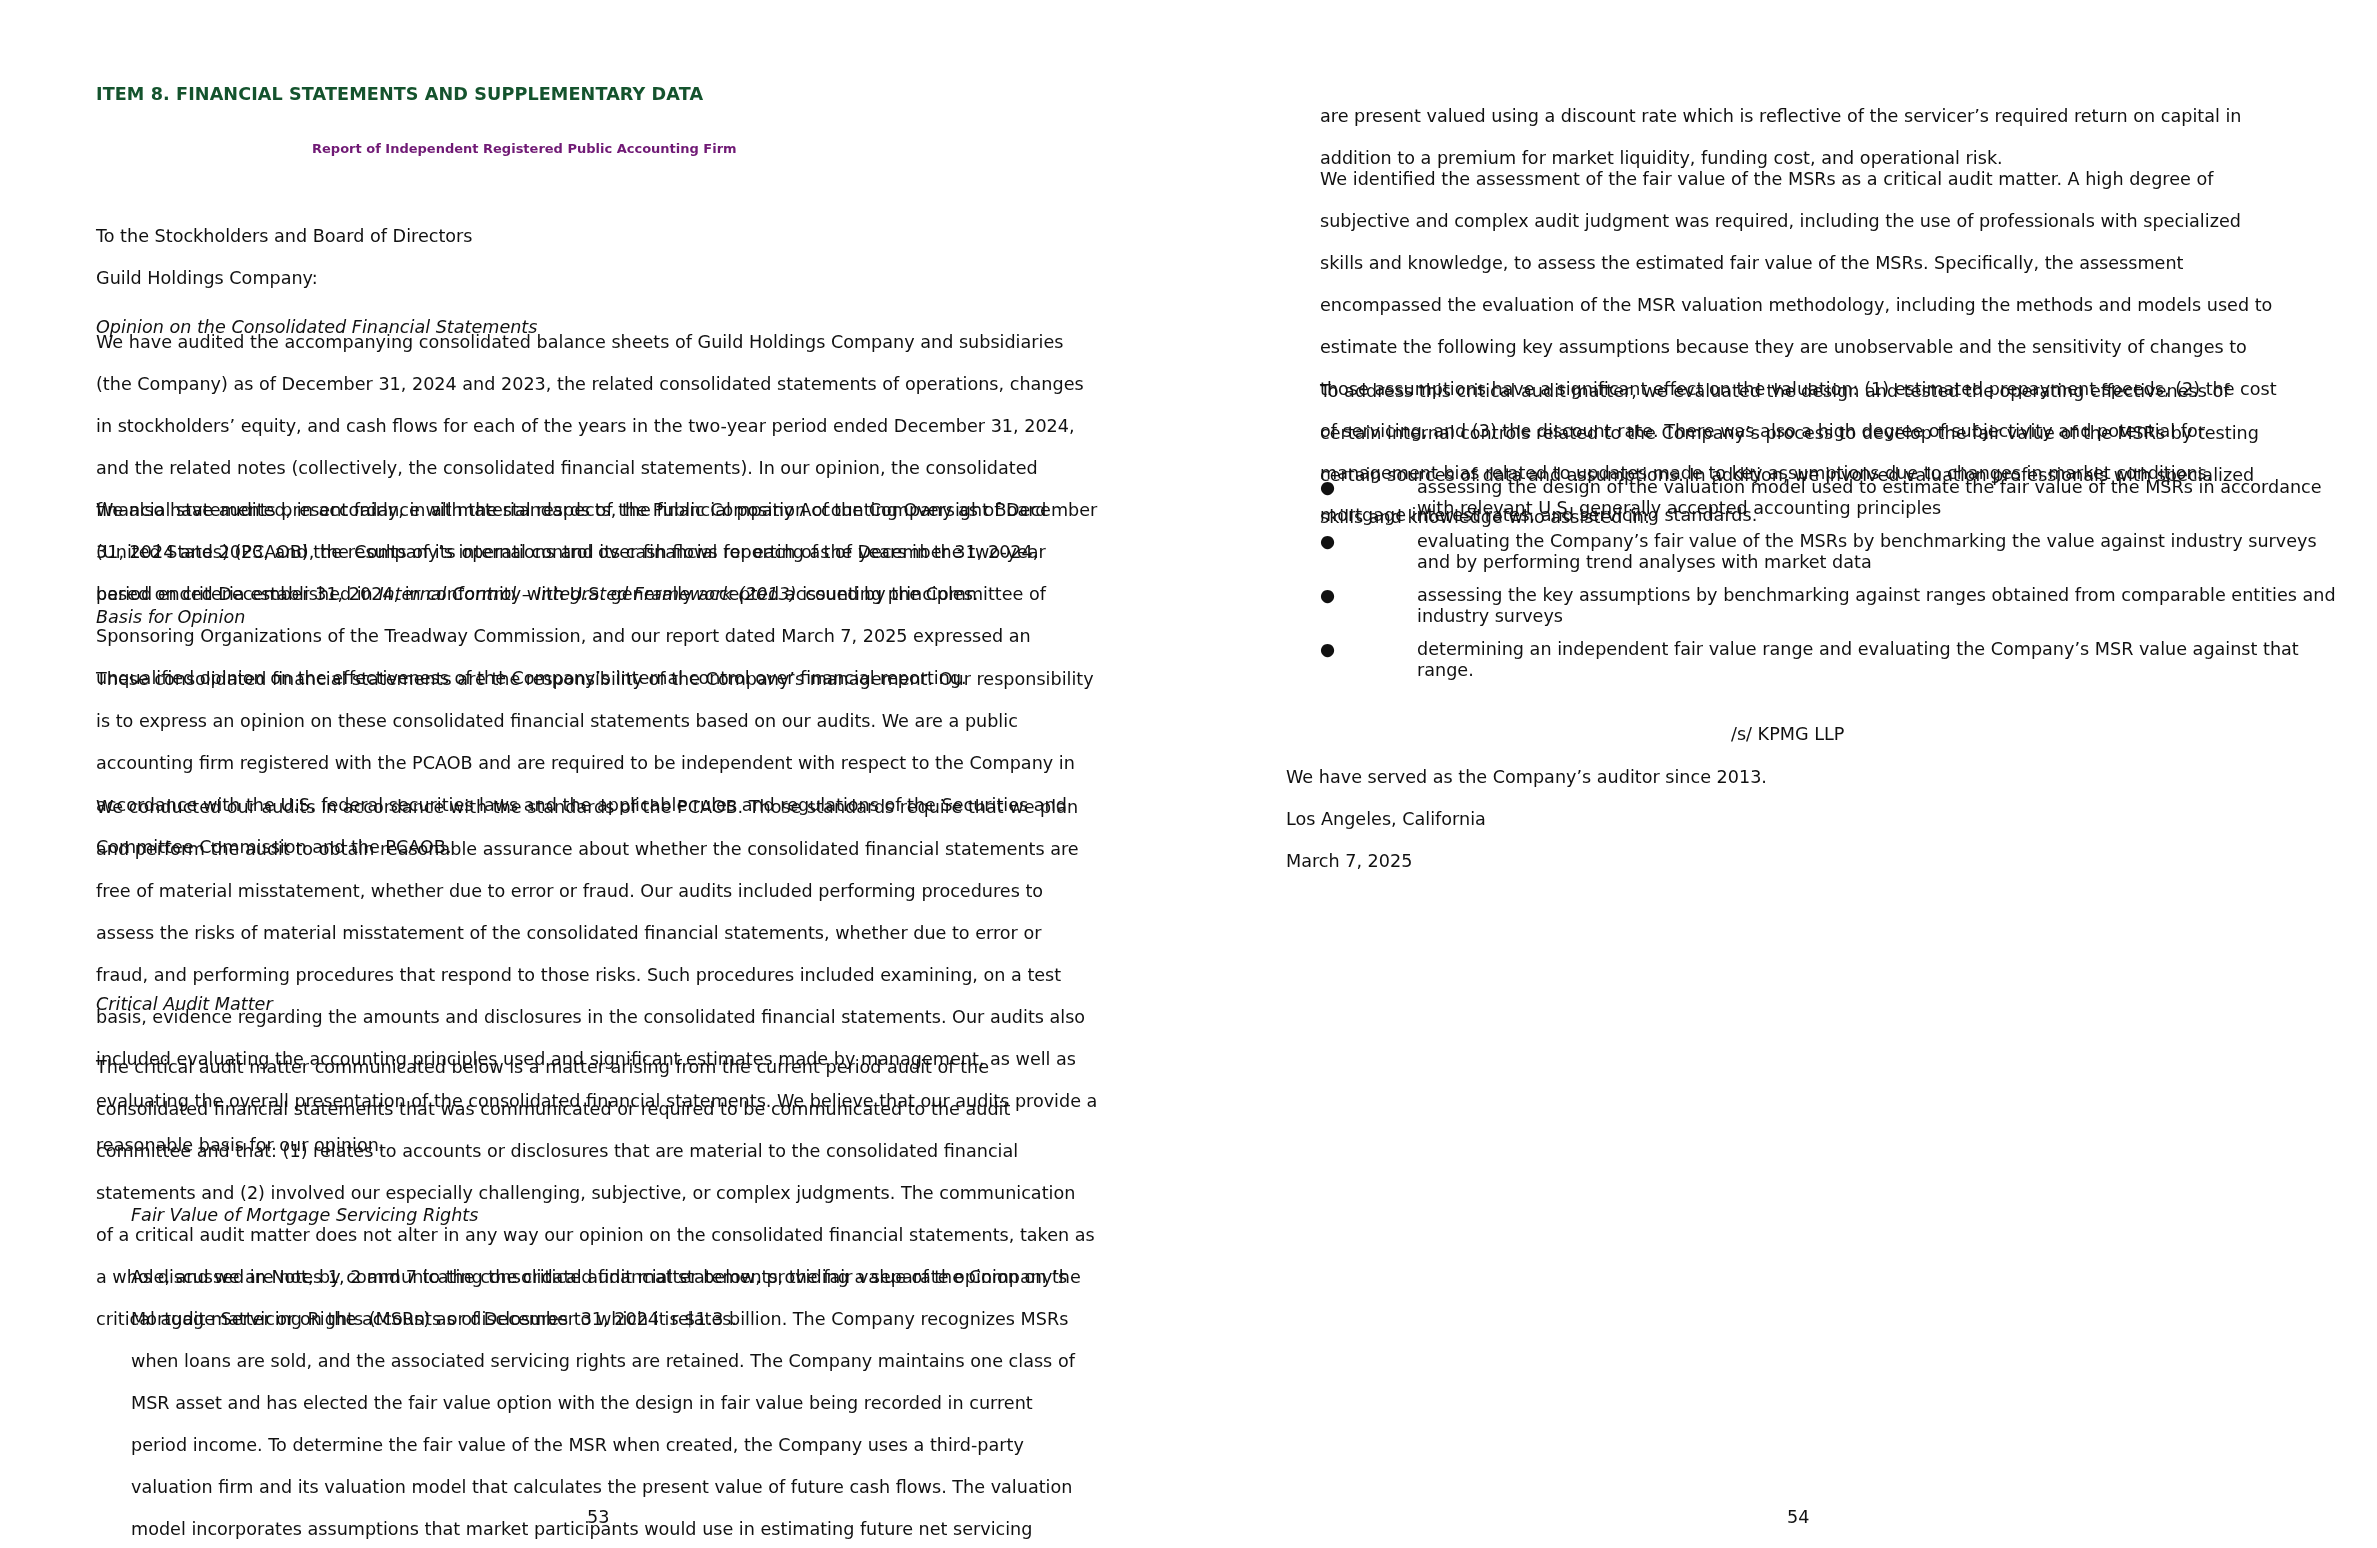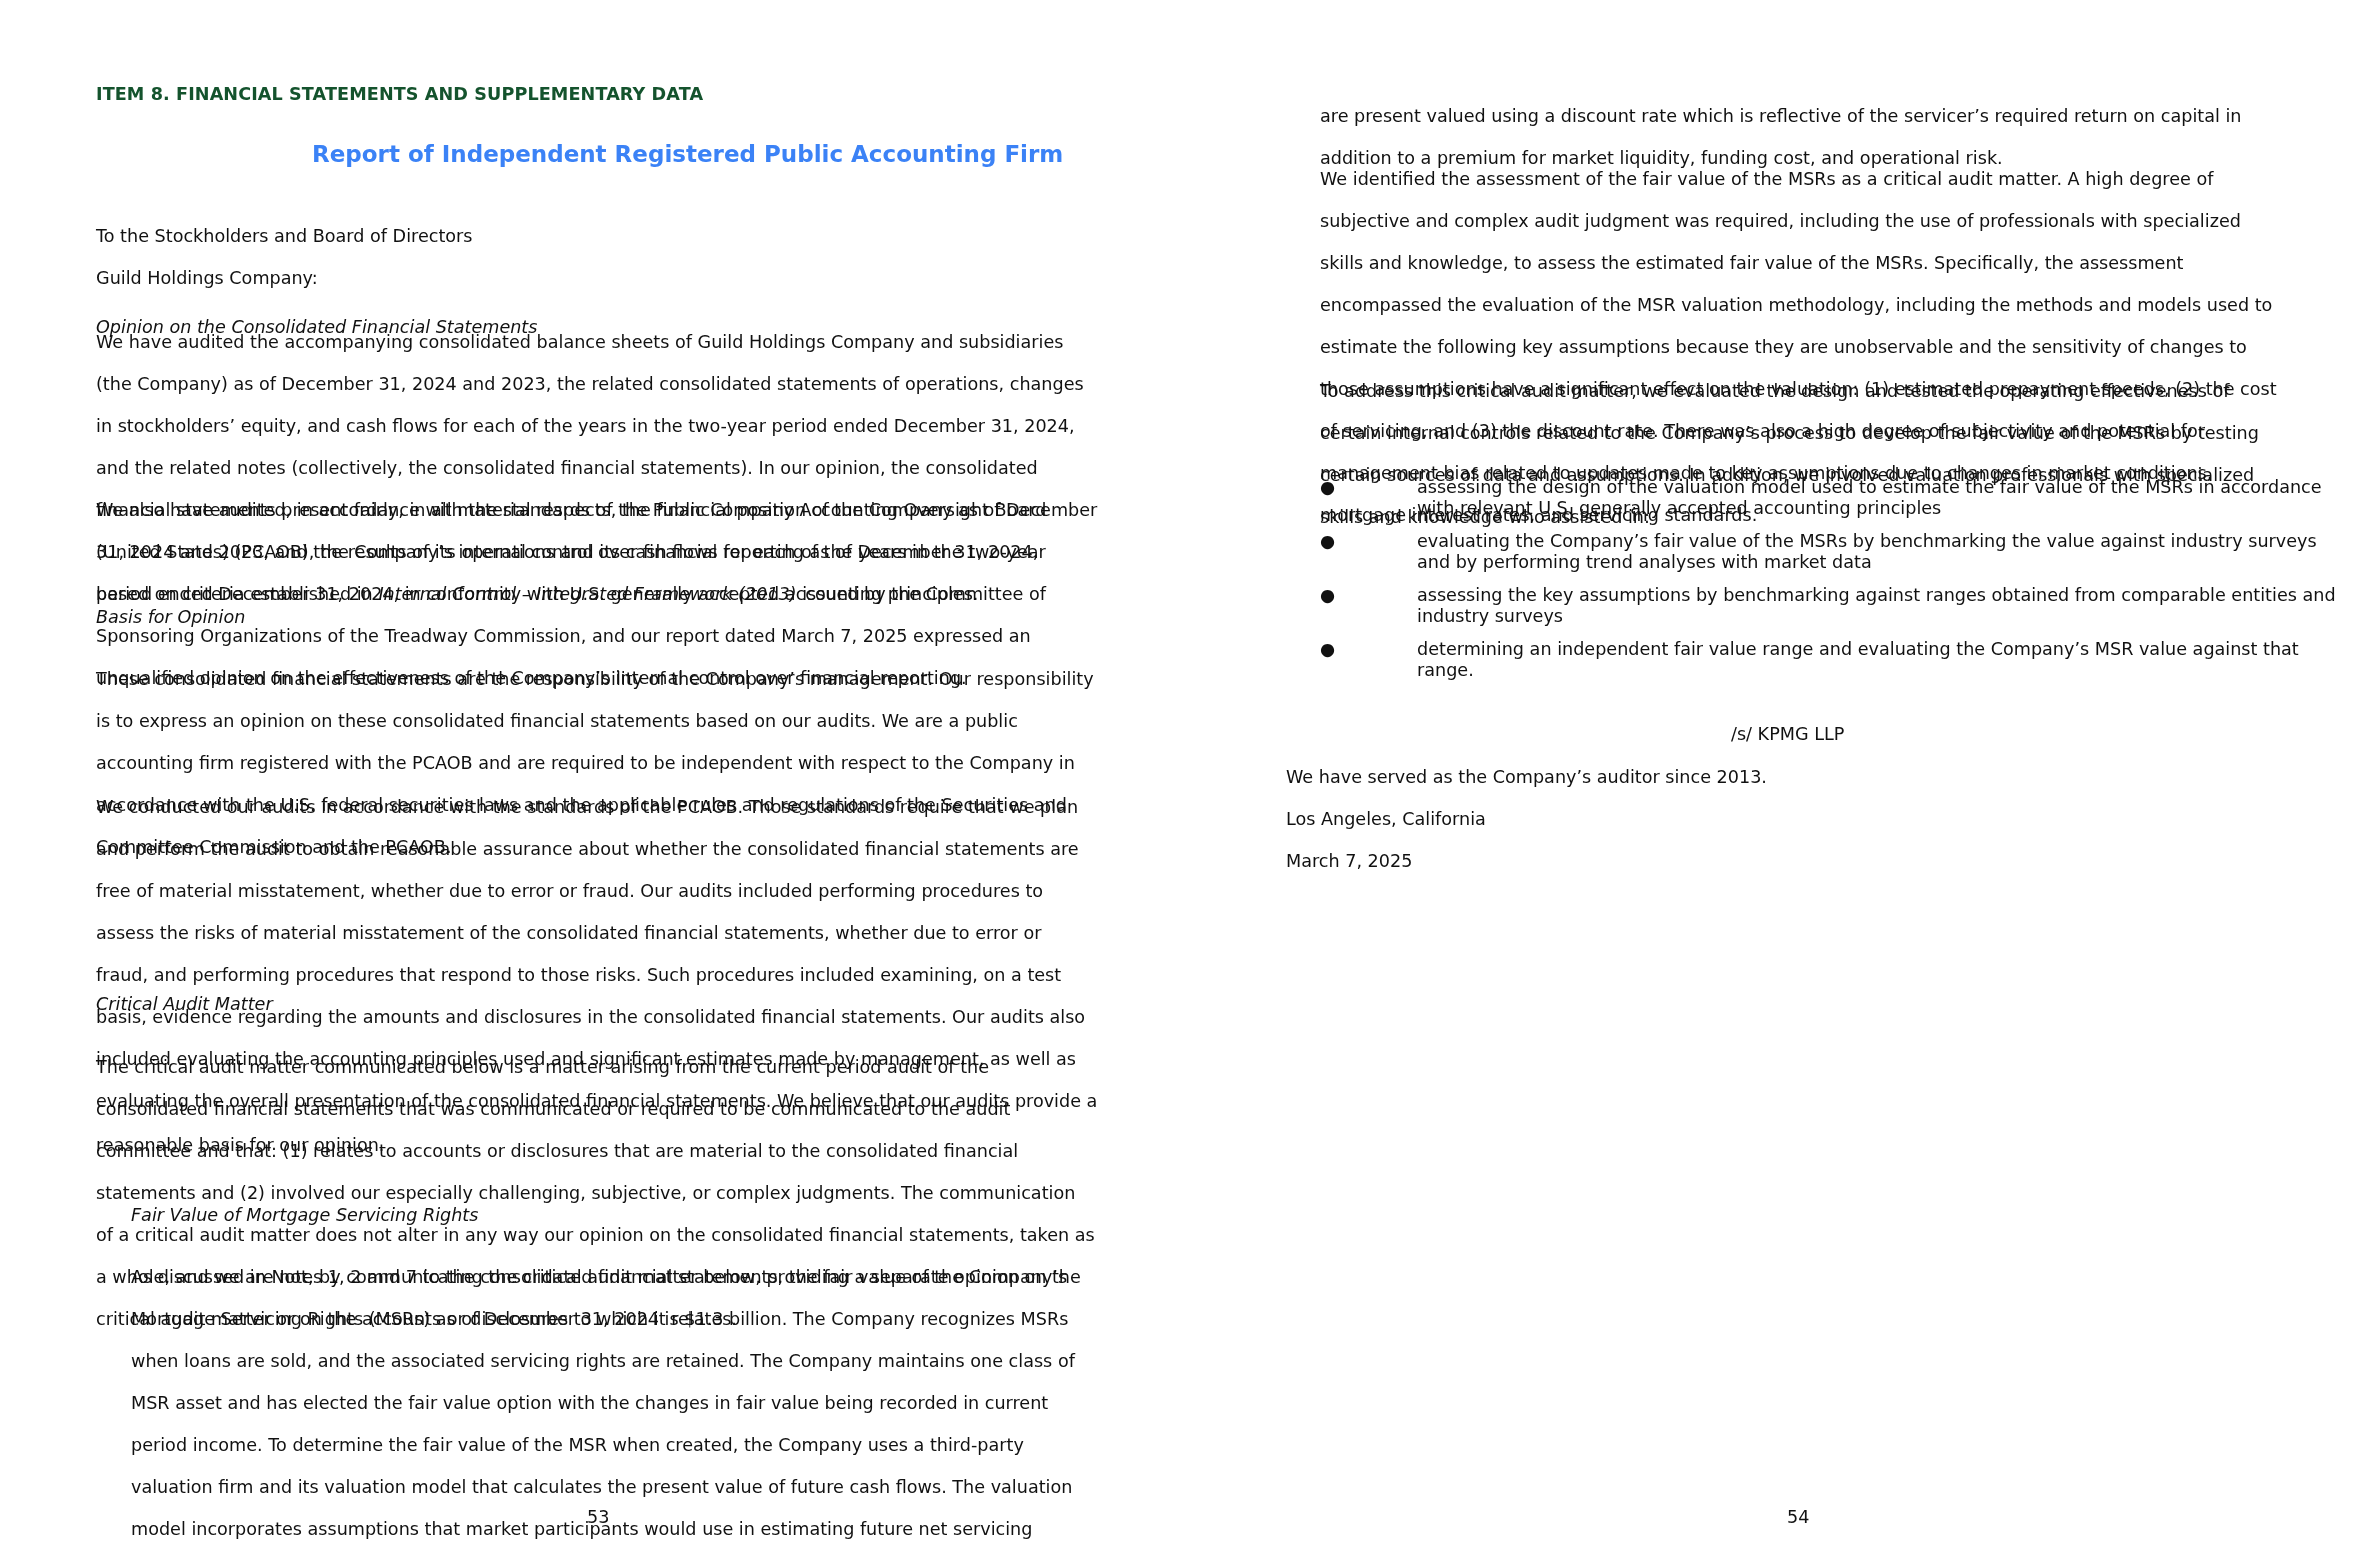--- a/index.html
+++ b/index.html
@@ -4,21 +4,21 @@
 <style>
   html, body { margin:0; padding:0; background:#ffffff; }
   body { width:2377px; height:1549px; position:relative; overflow:hidden;
          font-family:"DejaVu Sans", sans-serif; color:#111; }
   .page { position:absolute; top:0; height:1549px; }
   #page-left { left:0; width:1189px; }
   #page-right { left:1189px; width:1189px; }
   .line-block { position:absolute; font-size:17.6px; line-height:21px; white-space:pre-line; }
   .line { display:block; white-space:nowrap; }
   .item-heading { position:absolute; left:96px; top:84px; font-size:17.6px; font-weight:bold; color:#14532d; letter-spacing:0.1px; }
-  .report-title { position:absolute; left:312px; top:141px; font-size:23px; font-weight:bold; color:#3b82f6; }
+  .report-title { position:absolute; left:312px; top:141px; font-size:13px; font-weight:bold; color:#701a75; }
   .italic { font-style:italic; }
   .section-heading { position:absolute; font-size:17.6px; font-style:italic; }
   .page-num { position:absolute; top:1507px; font-size:17.6px; }
   .bullet-item { position:absolute; left:1320px; width:1009px; font-size:17.6px; line-height:21px; }
   .bullet-dot { position:absolute; left:0; top:0; font-size:17.3px; }
   .bullet-text { position:absolute; left:51px; top:0;margin-left:46px; }
   .bullet-text .line { white-space:nowrap; }
 </style>
 </head>
 <body>
@@ -87,21 +87,21 @@
   <span class="line">a whole, and we are not, by communicating the critical audit matter below, providing a separate opinion on the</span>
   <span class="line">critical audit matter or on the accounts or disclosures to which it relates.</span>
 </div>
 
 <div class="section-heading" style="left:131px; top:1205px;">Fair Value of Mortgage Servicing Rights</div>
 
 <div class="line-block" style="left:131px; top:1246px;">
   <span class="line">As discussed in Notes 1, 2 and 7 to the consolidated financial statements, the fair value of the Company’s</span>
   <span class="line">Mortgage Servicing Rights (MSRs) as of December 31, 2024 is $1.3 billion. The Company recognizes MSRs</span>
   <span class="line">when loans are sold, and the associated servicing rights are retained. The Company maintains one class of</span>
-  <span class="line">MSR asset and has elected the fair value option with the changes in fair value being recorded in current</span>
+  <span class="line">MSR asset and has elected the fair value option with the design in fair value being recorded in current</span>
   <span class="line">period income. To determine the fair value of the MSR when created, the Company uses a third-party</span>
   <span class="line">valuation firm and its valuation model that calculates the present value of future cash flows. The valuation</span>
   <span class="line">model incorporates assumptions that market participants would use in estimating future net servicing</span>
   
   
 </div>
 
 <div class="page-num" style="left:587px;">53</div>
 
 <div class="line-block" style="left:1320px; top:85px;">

